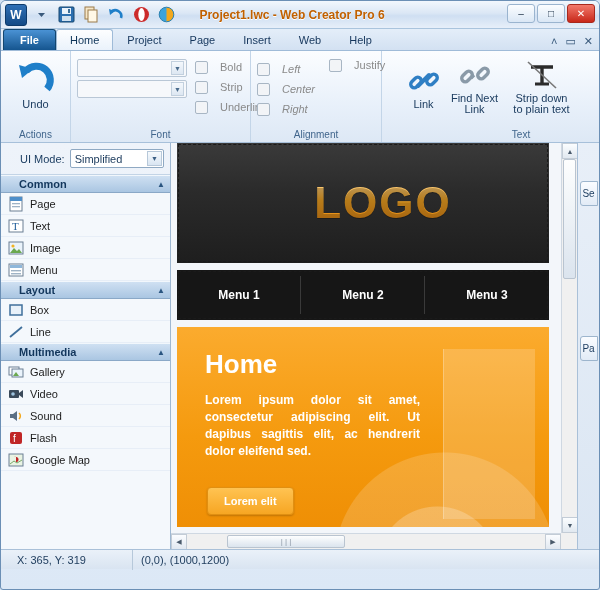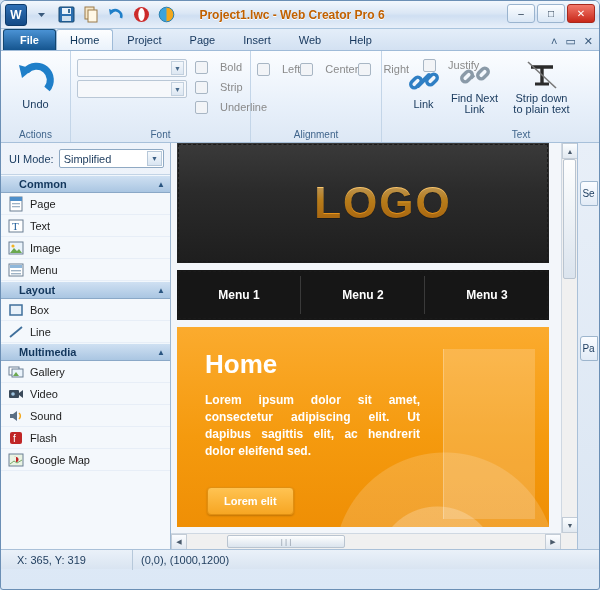--- a/index.html
+++ b/index.html
@@ -109,36 +109,36 @@
   .combo {
     width:110px; height:18px; border:1px solid #b9c7d6; background:#f6f8fb;
     border-radius:2px; display:flex; align-items:center; justify-content:flex-end;
     padding-right:2px; margin-bottom:3px;
   }
   .combo .arr { width:13px; height:14px; background:linear-gradient(#f4f8fc,#dde7f2); border:1px solid #c2d0de;
     display:flex; align-items:center; justify-content:center; font-size:7px; color:#4a6party; color:#4a6b8c; }
   .fontcol { display:flex; flex-direction:column; padding-top:4px; }
   .fontgrid { display:flex; }
   .fontchecks { display:flex; flex-direction:column; margin-left:8px; padding-top:2px;}
-  .aligncol { display:flex; flex-direction:row; padding-top:4px; }
+  .aligncol { display:flex; flex-direction:column; padding-top:4px;font-style:italic; }
   .alignrow { display:flex; }
   .alignrow2 { display:flex; flex-direction:column; margin-left:14px; }
 
   
   .work { display:flex; height:406px; background:#eaf0f8; }
 
   
   .leftpanel {
     width:170px; background:linear-gradient(#eef3fa,#e2ebf6);
     border-right:1px solid #9fb8d2;
     display:flex; flex-direction:column;
   }
   .uimode {
     display:flex; align-items:center; gap:5px;
-    padding:6px 6px 6px 8px;
+    padding:6px 6px 6px 19px;
     border-bottom:1px solid #c3d4e6;
   }
   .uimode .lbl { font-size:11px; color:#17395e; }
   .uimode-select {
     flex:1; height:19px; border:1px solid #8fa9c3; background:#fff;
     border-radius:2px; display:flex; align-items:center; padding-left:4px;
     font-size:11px; color:#1b3a5c; position:relative;
   }
   .uimode-select .arr {
     position:absolute; right:1px; top:1px; width:15px; height:15px;

